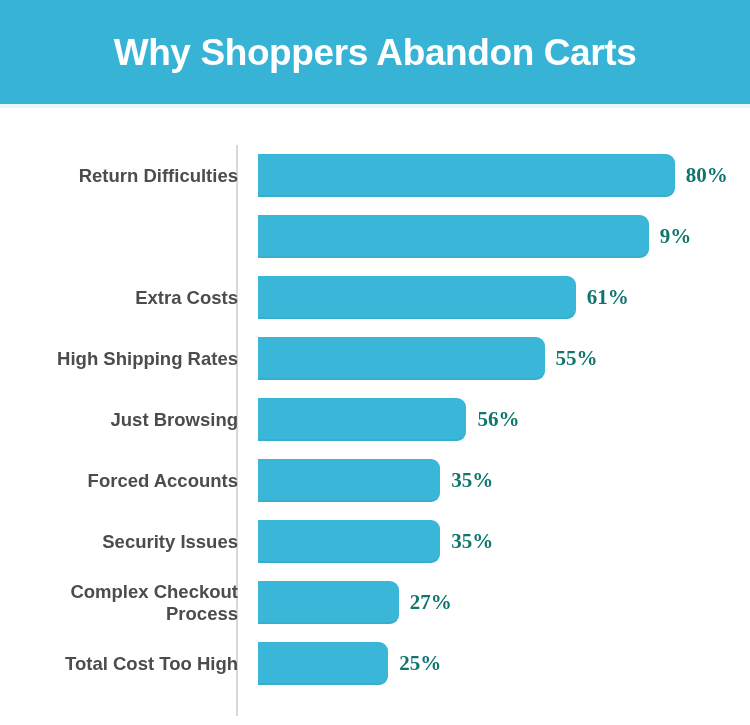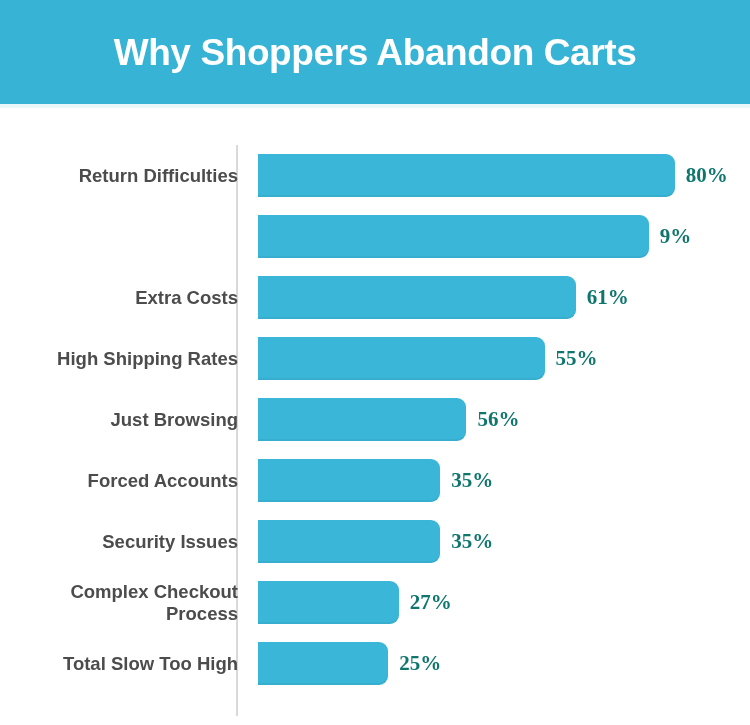--- a/index.html
+++ b/index.html
@@ -188,21 +188,21 @@
           <div class="row-label">
             <div>Complex Checkout</div>
             <div>Process</div>
           </div>
           <div class="bar-track">
             <div class="bar-fill" style="width: 140.67px; background: rgb(58, 182, 216);"></div>
             <div class="bar-value">27%</div>
           </div>
         </div>
         <div class="bar-row">
-          <div class="row-label">Total Slow Too High</div>
+          <div class="row-label">Total Cost Too High</div>
           <div class="bar-track">
             <div class="bar-fill" style="width: 130.25px; background: rgb(58, 182, 216);"></div>
             <div class="bar-value">25%</div>
           </div>
         </div>
       </div>
   </div>
 
 </div>
 

